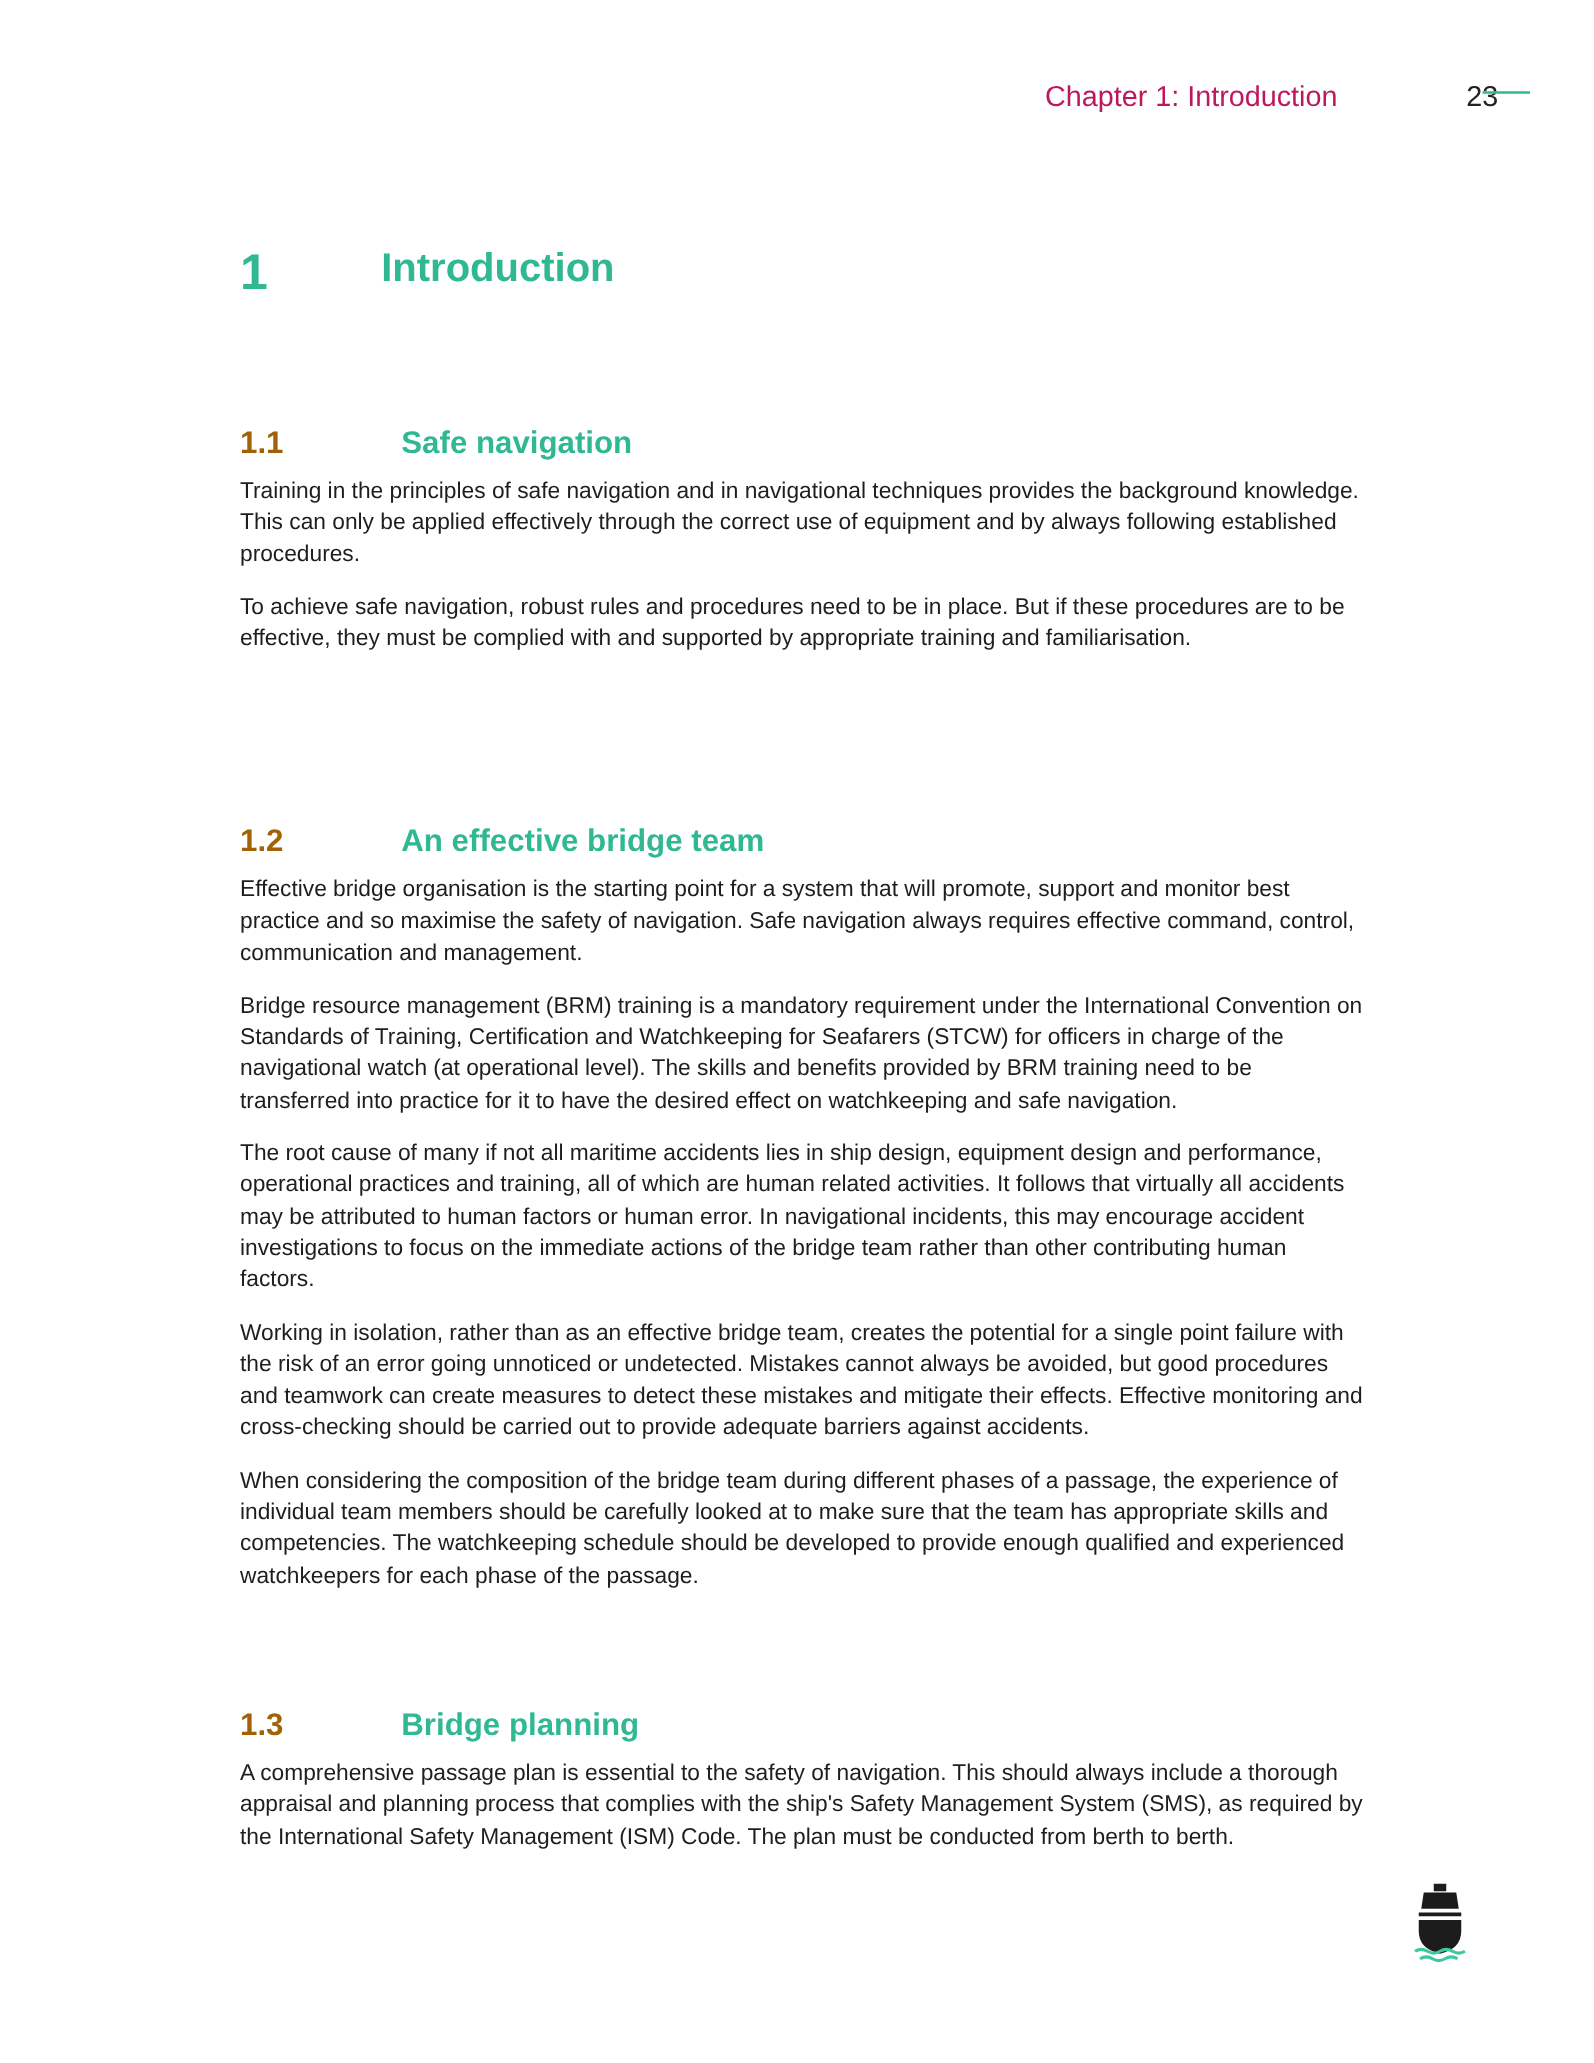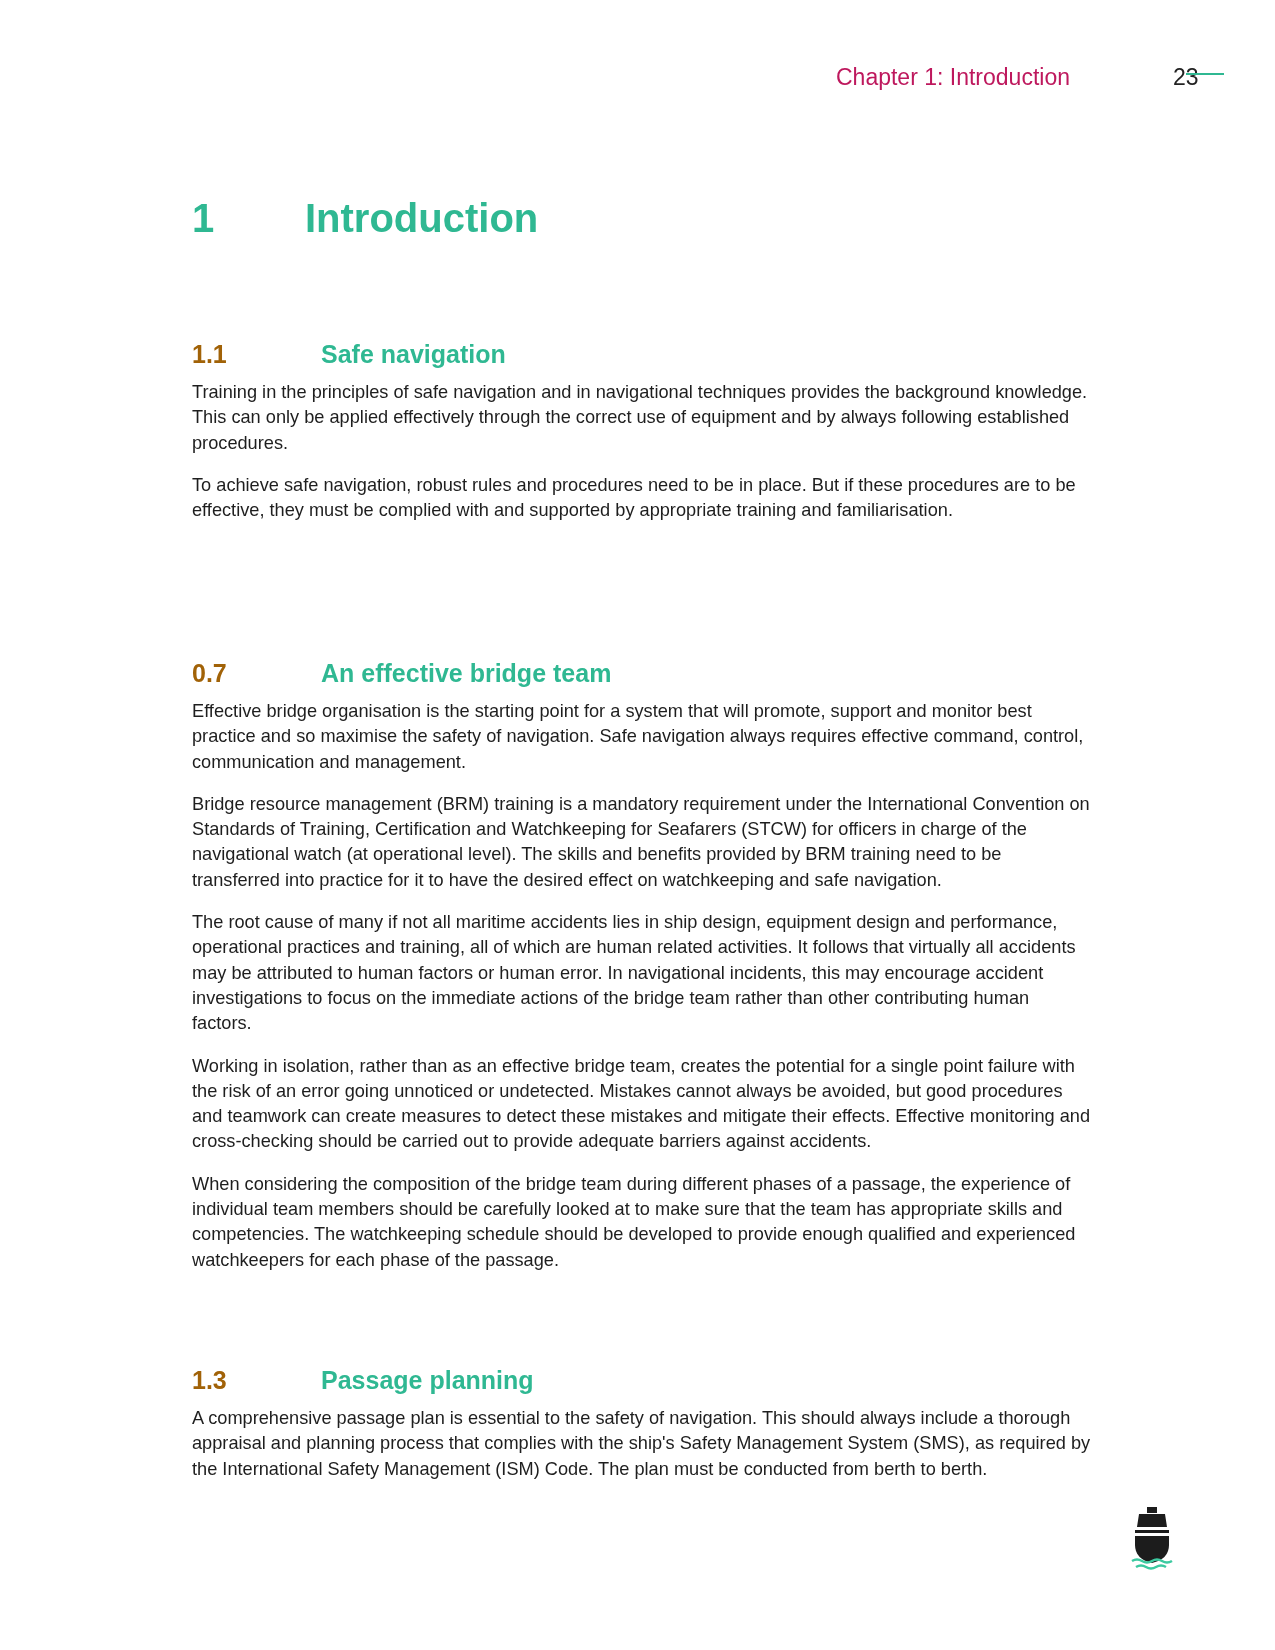--- a/index.html
+++ b/index.html
@@ -3,21 +3,21 @@
   <meta charset="utf-8">
   <style>
     html, body { margin: 0; padding: 0; background: #ffffff; }
     body { width: 1275px; height: 1650px; position: relative; overflow: hidden;
            font-family: "Liberation Sans", sans-serif; color: #1e1e1e; }
     .running-header { position: absolute; top: 64px; left: 836px; font-size: 23px; color: #be185d; white-space: nowrap; }
     .page-number { position: absolute; top: 64px; left: 1173px; font-size: 23px; color: #222; }
     .header-rule { position: absolute; top: 73px; left: 1186px; width: 38px; height: 2px; background: #2fb892; }
 
     .chapter-num { position: absolute; top: 196px; left: 192px; font-size: 40px; font-weight: bold; color: #2fb892; }
-    .chapter-title { position: absolute; top: 196px; left: 305px; font-size: 40px; font-weight: bold; color: #2fb892; }
+    .chapter-title { position: absolute; top: 196px; left: 305px; font-size: 32px; font-weight: bold; color: #2fb892; }
 
     .section { position: absolute; left: 192px; width: 900px; }
     .section-head { position: relative; height: 40px; }
     .section-num { position: absolute; left: 0; top: 0; font-size: 25px; font-weight: bold; color: #a16207; }
     .section-title { position: absolute; left: 129px; top: 0; font-size: 25px; font-weight: bold; color: #2fb892; white-space: nowrap; }
     .para { font-size: 18.2px; line-height: 25.3px; margin: 0 0 17px 0; color: #1e1e1e; }
 
     #sec1 { top: 340px; }
     #sec2 { top: 659px; }
     #sec3 { top: 1366px; }
@@ -38,34 +38,34 @@
   <div class="section-head">
     <span class="section-num">1.1</span>
     <span class="section-title">Safe navigation</span>
   </div>
   <p class="para">Training in the principles of safe navigation and in navigational techniques provides the background knowledge. This can only be applied effectively through the correct use of equipment and by always following established procedures.</p>
   <p class="para">To achieve safe navigation, robust rules and procedures need to be in place. But if these procedures are to be effective, they must be complied with and supported by appropriate training and familiarisation.</p>
 </section>
 
 <section id="sec2" class="section">
   <div class="section-head">
-    <span class="section-num">0.7</span>
+    <span class="section-num">1.2</span>
     <span class="section-title">An effective bridge team</span>
   </div>
   <p class="para">Effective bridge organisation is the starting point for a system that will promote, support and monitor best practice and so maximise the safety of navigation. Safe navigation always requires effective command, control, communication and management.</p>
   <p class="para">Bridge resource management (BRM) training is a mandatory requirement under the International Convention on Standards of Training, Certification and Watchkeeping for Seafarers (STCW) for officers in charge of the navigational watch (at operational level). The skills and benefits provided by BRM training need to be transferred into practice for it to have the desired effect on watchkeeping and safe navigation.</p>
   <p class="para">The root cause of many if not all maritime accidents lies in ship design, equipment design and performance, operational practices and training, all of which are human related activities. It follows that virtually all accidents may be attributed to human factors or human error. In navigational incidents, this may encourage accident investigations to focus on the immediate actions of the bridge team rather than other contributing human factors.</p>
   <p class="para">Working in isolation, rather than as an effective bridge team, creates the potential for a single point failure with the risk of an error going unnoticed or undetected. Mistakes cannot always be avoided, but good procedures and teamwork can create measures to detect these mistakes and mitigate their effects. Effective monitoring and cross-checking should be carried out to provide adequate barriers against accidents.</p>
   <p class="para">When considering the composition of the bridge team during different phases of a passage, the experience of individual team members should be carefully looked at to make sure that the team has appropriate skills and competencies. The watchkeeping schedule should be developed to provide enough qualified and experienced watchkeepers for each phase of the passage.</p>
 </section>
 
 <section id="sec3" class="section">
   <div class="section-head">
     <span class="section-num">1.3</span>
-    <span class="section-title">Passage planning</span>
+    <span class="section-title">Bridge planning</span>
   </div>
   <p class="para">A comprehensive passage plan is essential to the safety of navigation. This should always include a thorough appraisal and planning process that complies with the ship's Safety Management System (SMS), as required by the International Safety Management (ISM) Code. The plan must be conducted from berth to berth.</p>
 </section>
 
 <div class="ship-icon">
   <svg width="50" height="70" viewBox="0 0 50 70">
     <rect x="20" y="2" width="10" height="6" fill="#1c1c1c"></rect>
     <path d="M12 9 L38 9 L40 22 L10 22 Z" fill="#1c1c1c"></path>
     <rect x="8" y="25" width="34" height="3" fill="#1c1c1c"></rect>
     <path d="M8 31 L42 31 L42 40 Q42 54 25 58 Q8 54 8 40 Z" fill="#1c1c1c"></path>

